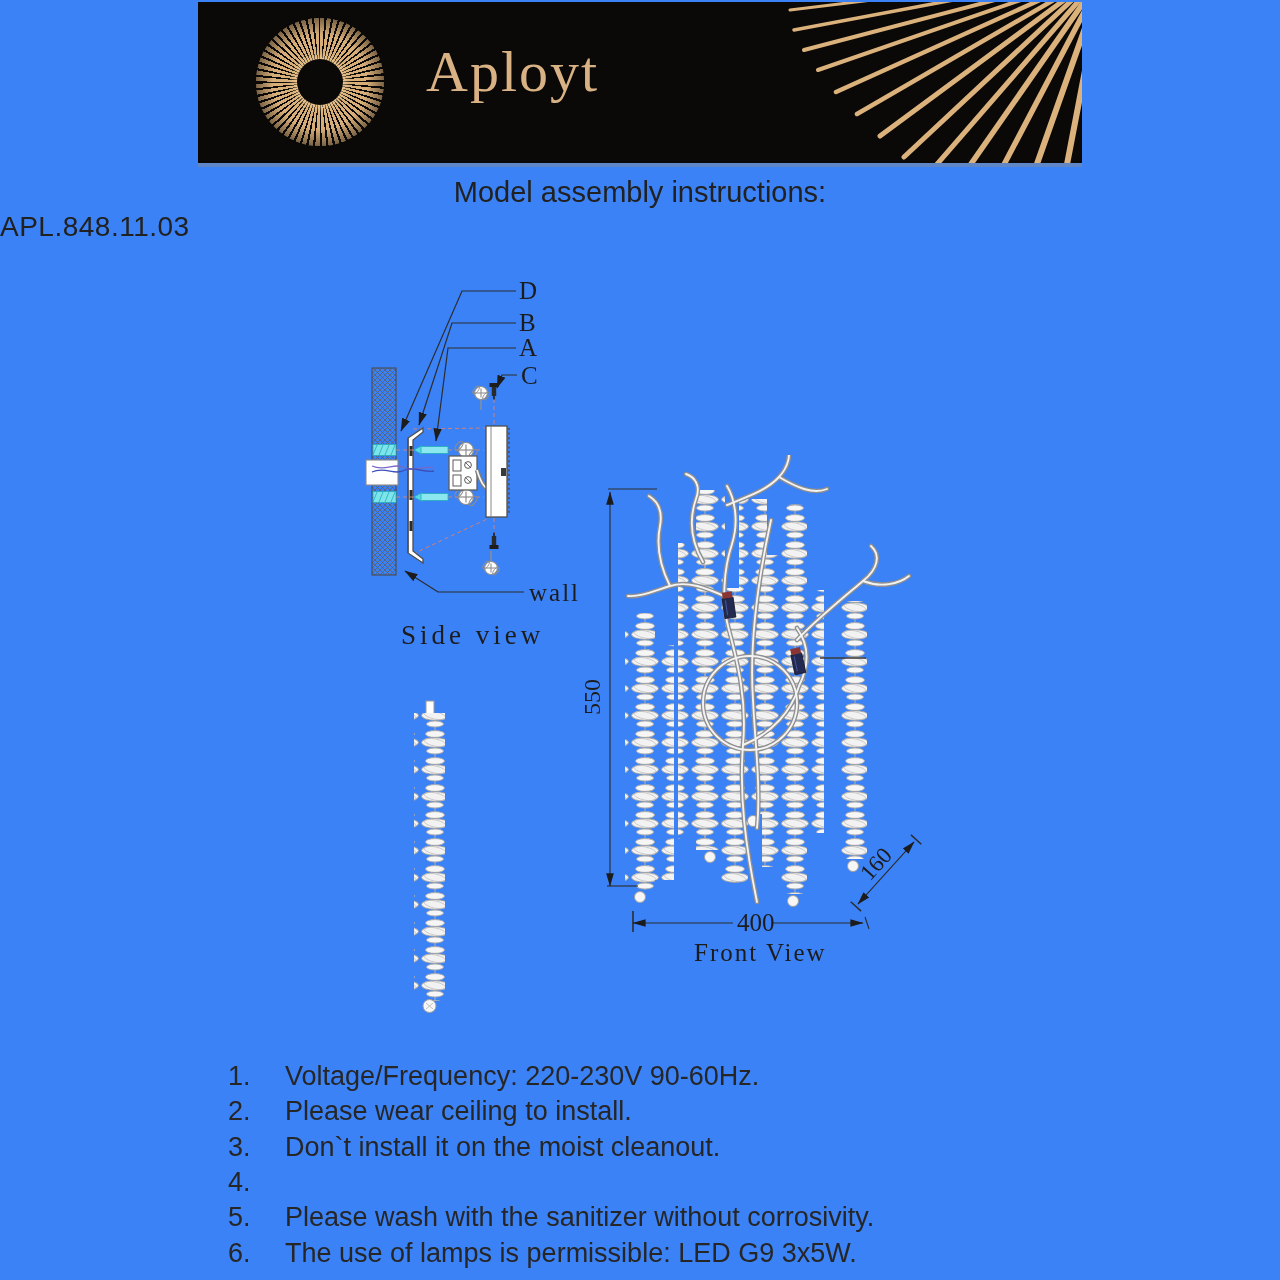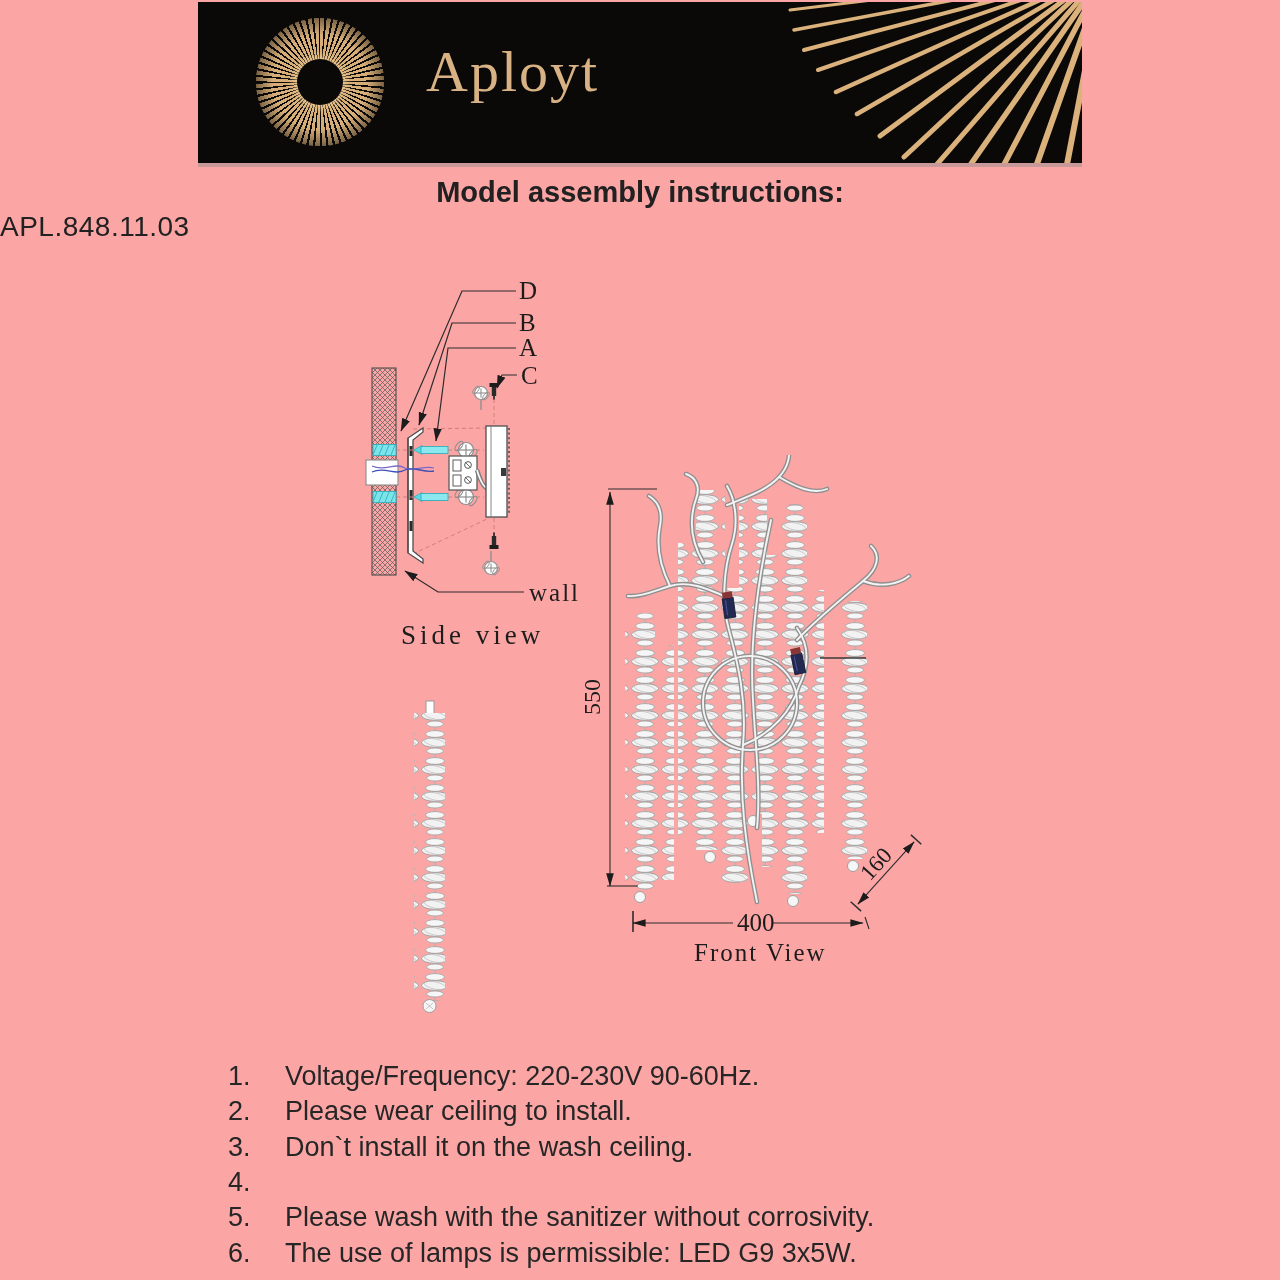--- a/index.html
+++ b/index.html
@@ -1,36 +1,36 @@
 <!DOCTYPE html>
 <html><head>
 <meta charset="utf-8">
 <style>
   html,body{margin:0;padding:0;background:#ffffff;}
-  .page{position:relative;width:1280px;height:1280px;background:#fca5a5;overflow:hidden;
+  .page{position:relative;width:1280px;height:1280px;background:#3b82f6;overflow:hidden;
         font-family:"Liberation Sans",sans-serif;color:#232323;}
 
   
   .banner{position:absolute;left:198px;top:2px;width:884px;height:161px;background:#0b0907;
           overflow:hidden;box-shadow:0 4px 0 rgba(140,140,140,.45);}
   .logo{position:absolute;left:58px;top:16px;width:128px;height:128px;}
   .logo .rays{position:absolute;inset:0;border-radius:50%;
       background:repeating-conic-gradient(from 0deg at 50% 50%,
         rgba(226,183,126,.95) 0deg .011turn, rgba(11,9,7,0) .011turn .0167turn);}
   .logo .fade{position:absolute;inset:0;border-radius:50%;
       background:radial-gradient(circle at 50% 50%, rgba(11,9,7,0) 0 52%, rgba(11,9,7,.92) 90%);}
   .logo .core{position:absolute;left:41px;top:41px;width:46px;height:46px;border-radius:50%;
       background:#0b0907;box-shadow:0 0 9px 3px rgba(242,206,152,.85);}
   .brand{position:absolute;left:228px;top:36px;font-family:"Liberation Serif",serif;
       font-size:58px;font-weight:400;letter-spacing:2px;color:#d8b184;}
   .corner-rays{position:absolute;right:0;top:0;}
 
   
   .t-head{position:absolute;left:0;top:176px;width:100%;text-align:center;
-      font-size:29px;font-weight:700;color:#212121;}
+      font-size:29px;font-weight:400;color:#212121;}
   .t-model{position:absolute;left:0;top:211px;width:100%;text-align:left;
       font-size:28px;font-weight:500;color:#212121;letter-spacing:.5px;}
 
   
   .dwg{position:absolute;}
   .cad{font-family:"Liberation Serif",serif;fill:#1c1c1c;}
 
   
   .ins{position:absolute;left:228px;top:1059px;display:flex;flex-direction:column;}
   .ins-row{display:flex;align-items:center;height:35.3px;font-size:27px;font-weight:500;color:#262626;}
@@ -293,21 +293,21 @@
     <div class="ins-row">
       <span class="num">1.</span>
       <span class="txt">Voltage/Frequency: 220-230V 90-60Hz.</span>
     </div>
     <div class="ins-row">
       <span class="num">2.</span>
       <span class="txt">Please wear ceiling to install.</span>
     </div>
     <div class="ins-row">
       <span class="num">3.</span>
-      <span class="txt">Don`t install it on the wash ceiling.</span>
+      <span class="txt">Don`t install it on the moist cleanout.</span>
     </div>
     <div class="ins-row">
       <span class="num">4.</span>
     </div>
     <div class="ins-row">
       <span class="num">5.</span>
       <span class="txt">Please wash with the sanitizer without corrosivity.</span>
     </div>
     <div class="ins-row">
       <span class="num">6.</span>

